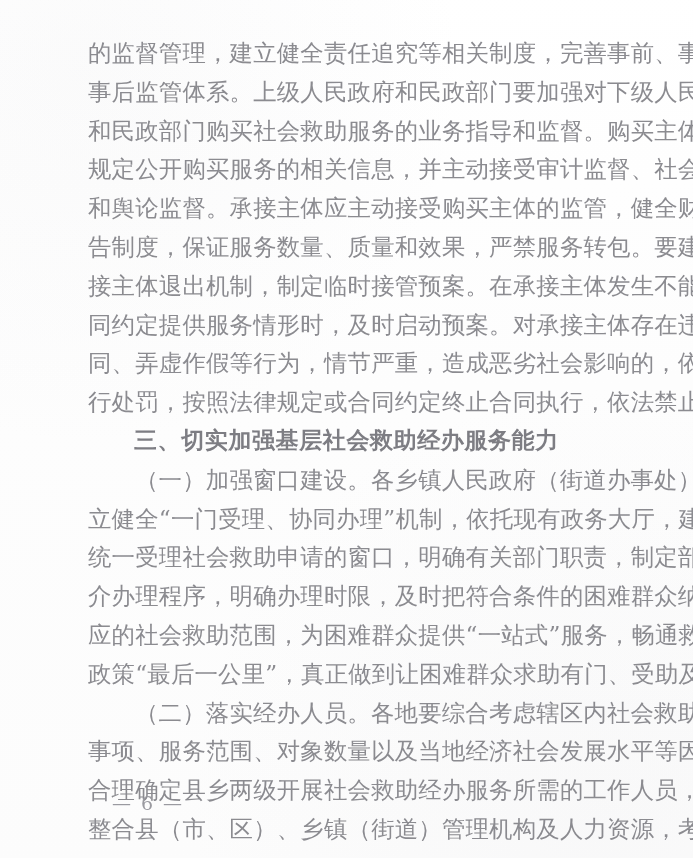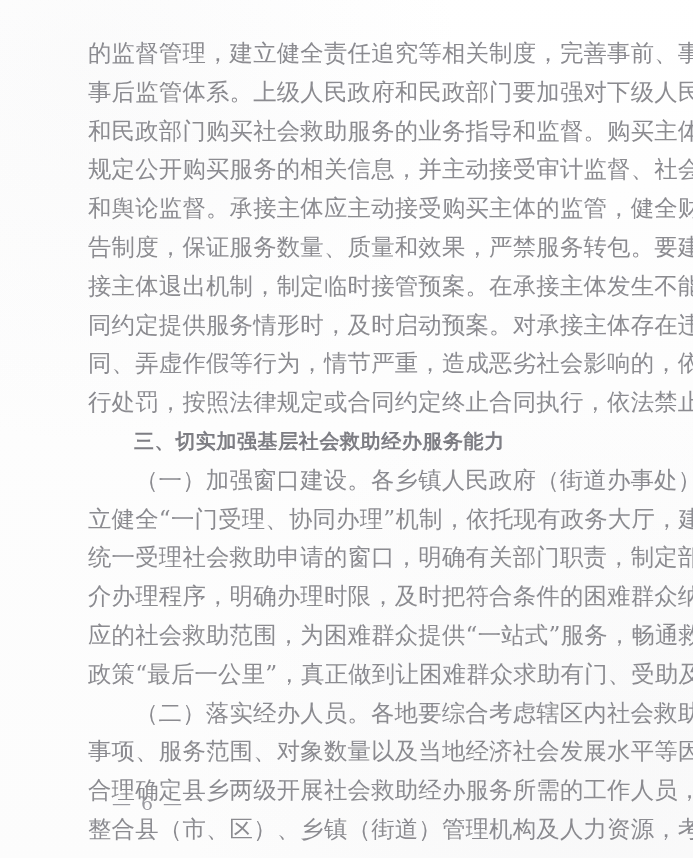--- a/index.html
+++ b/index.html
@@ -67,21 +67,21 @@
   
   .ln.flush {
     display: block;
   }
 
   
   .ln.heading {
     font-family: "DejaVu Sans", "Liberation Sans", sans-serif;
     font-weight: 700;
     color: #7d7d83;
-    font-size: 20px;
+    font-size: 23px;
     letter-spacing: 0.6px;
     padding-left: 46px;
   }
 
   
   .indent2 {
     padding-left: 47px;
   }
 
   #page-number {

